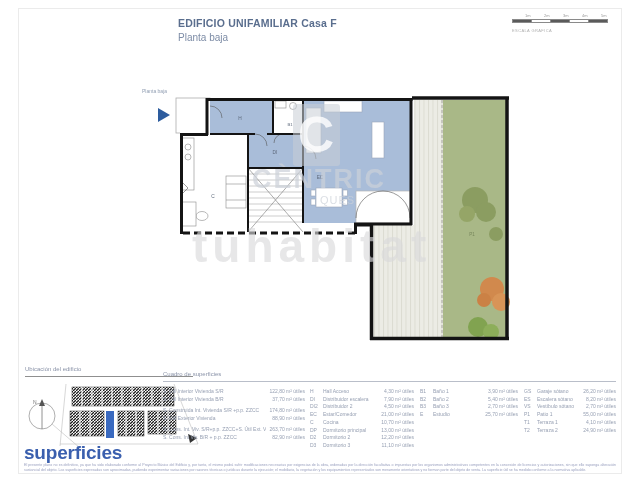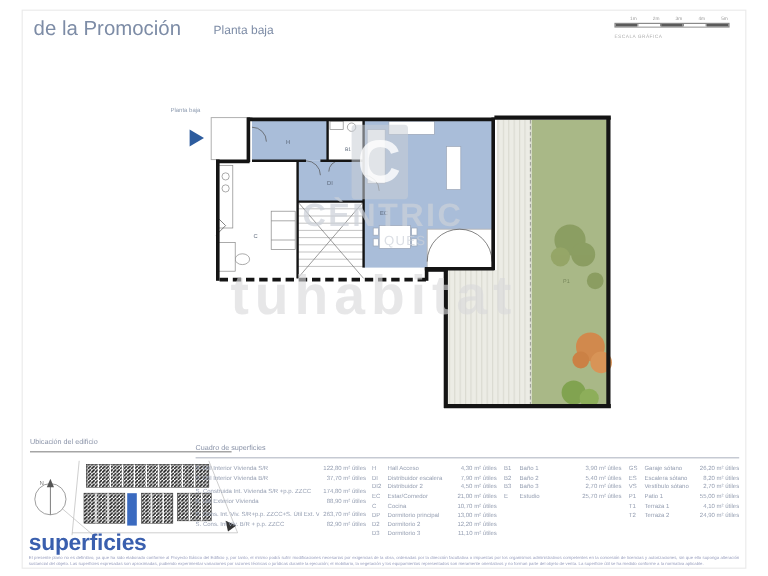--- a/index.html
+++ b/index.html
@@ -49,23 +49,23 @@
   .col2{left:310px;width:104px;}
   .col3{left:420px;width:98px;}
   .col4{left:524px;width:92px;}
 </style>
 </head>
 <body>
 
 <div class="page-frame"></div>
 
 <div class="promo-title">
-  <div>de la Promoción</div>
 </div>
 <div class="header-center">
+  <div class="header-title">EDIFICIO UNIFAMILIAR Casa F</div>
   <div class="header-sub">Planta baja</div>
 </div>
 
 <div class="scalebar">
   <div class="scale-labels">
     <span style="left:13px">1m</span>
     <span style="left:32px">2m</span>
     <span style="left:51px">3m</span>
     <span style="left:70px">4m</span>
     <span style="left:89px">5m</span>

